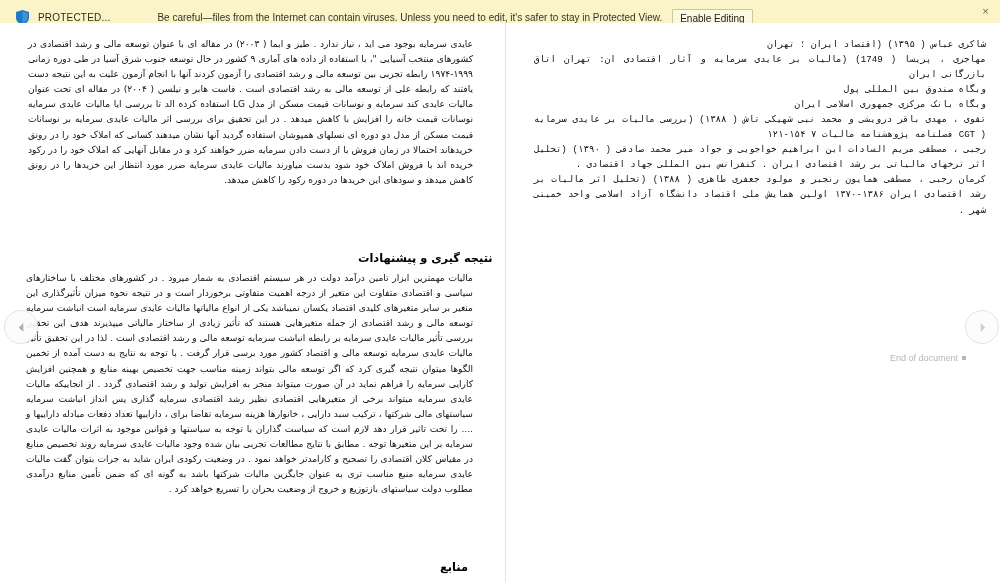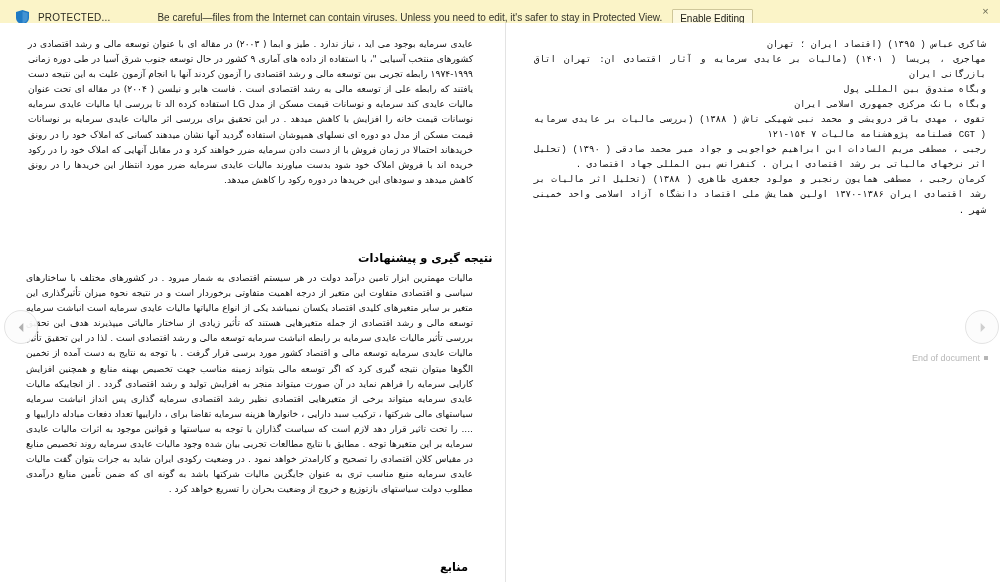--- a/index.html
+++ b/index.html
@@ -161,21 +161,21 @@
     margin: 0;
   }
   .biblio-item.ta-right { text-align: right; }
 
   #end-of-document {
     position: absolute;
     top: 330px;
     left: 0;
     width: 494px;
     text-align: right;
-    padding-right: 12px;
+    padding-right: 34px;
     font-family: "Liberation Sans", sans-serif;
     font-size: 9px;
     color: #b6b6b6;
     direction: ltr;
   }
   #end-of-document .eod-bullet {
     display: inline-block;
     width: 4px; height: 4px;
     background: #b6b6b6;
     margin-left: 4px;
@@ -232,21 +232,21 @@
 
     <div id="left-heading-refs">
       <div class="heading">منابع</div>
     </div>
   </div>
 
   <div class="page" id="page-right">
 
     <div id="right-biblio">
       <p class="biblio-item">شاکری عباس ( ۱۳۹۵) (اقتصاد ایران ؛ تهران</p>
-      <p class="biblio-item">مهاجری ، پریسا ( ۱۴۰۱) (مالیات بر عایدی سرمایه و آثار اقتصادی ان: تهران اتاق بازرگانی ایران</p>
+      <p class="biblio-item">مهاجری ، پریسا ( 1749) (مالیات بر عایدی سرمایه و آثار اقتصادی ان: تهران اتاق بازرگانی ایران</p>
       <p class="biblio-item ta-right">وبگاه صندوق بین المللی پول</p>
       <p class="biblio-item ta-right">وبگاه بانک مرکزی جمهوری اسلامی ایران</p>
       <p class="biblio-item">تقوی ، مهدی باقر درویشی و محمد نبی شهیکی تاش ( ۱۳۸۸) (بررسی مالیات بر عایدی سرمایه ( CGT فصلنامه پژوهشنامه مالیات ۷ ۱۵۴-۱۲۱</p>
       <p class="biblio-item">رجبی ، مصطفی مریم السادات ابن ابراهیم خواجویی و جواد میر محمد صادقی ( ۱۳۹۰) (تحلیل اثر نرخهای مالیاتی بر رشد اقتصادی ایران . کنفرانس بین المللی جهاد اقتصادی .</p>
       <p class="biblio-item">کرمان رجبی ، مصطفی همایون رنجبر و مولود جعفری طاهری ( ۱۳۸۸) (تحلیل اثر مالیات بر رشد اقتصادی ایران ۱۳۸۶-۱۳۷۰ اولین همایش ملی اقتصاد دانشگاه آزاد اسلامی واحد خمینی شهر .</p>
     </div>
 
     <div id="end-of-document">
       <span>End of document</span><span class="eod-bullet"></span>
     </div>

